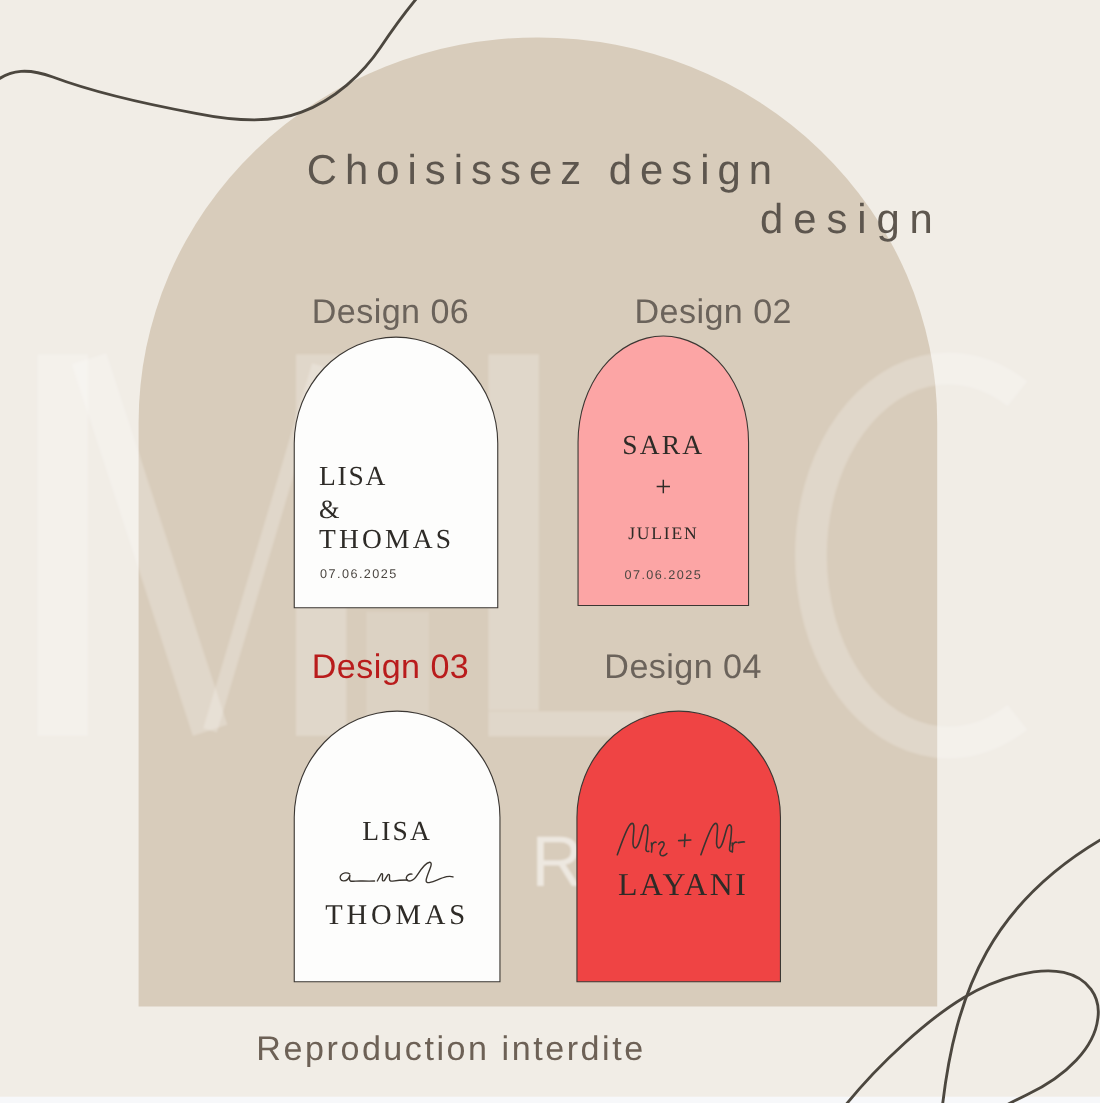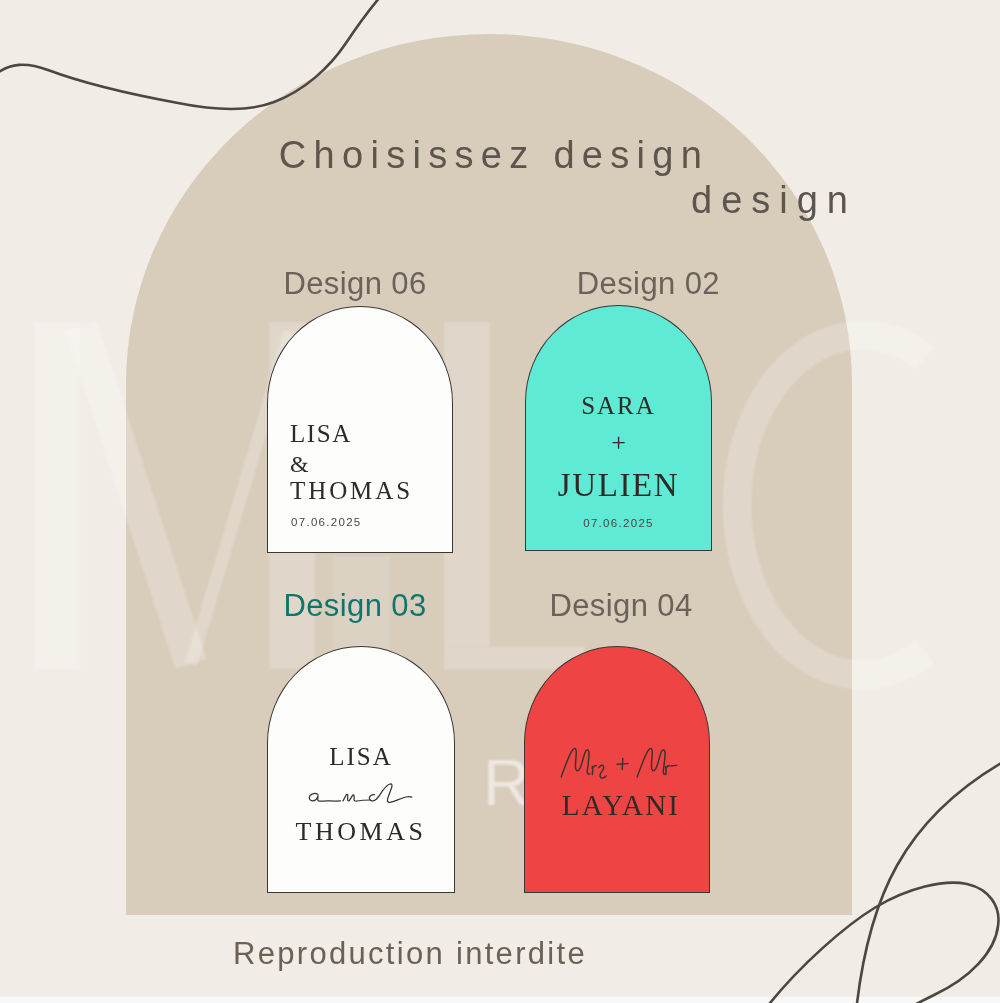--- a/index.html
+++ b/index.html
@@ -46,32 +46,32 @@
 
   <div class="abs" style="left:22px;top:114px;font-family:'Liberation Serif',serif;font-size:25px;line-height:25px;letter-spacing:1.6px;color:#2e2b27;">LISA</div>
 
   <div class="abs" style="left:22px;top:145px;font-family:'Liberation Serif',serif;font-size:24px;line-height:24px;color:#2e2b27;">&amp;</div>
 
   <div class="abs" style="left:22px;top:171px;font-family:'Liberation Serif',serif;font-size:25px;line-height:25px;letter-spacing:2.9px;color:#2e2b27;">THOMAS</div>
 
   <div class="abs" style="left:23px;top:209px;font-size:11.5px;line-height:12px;letter-spacing:1.3px;color:#4c4742;">07.06.2025</div>
 </div>
 
-<div class="abs" style="left:525px;top:305px;width:187px;height:246px;background:#5eead4;border:1.5px solid #3b3733;box-sizing:border-box;border-radius:50% 50% 0 0 / 97px 97px 0 0;">
+<div class="abs" style="left:525px;top:305px;width:156px;height:246px;background:#fca5a5;border:1.5px solid #3b3733;box-sizing:border-box;border-radius:50% 50% 0 0 / 97px 97px 0 0;">
 
   <div class="abs" style="left:0;width:100%;top:87px;text-align:center;font-family:'Liberation Serif',serif;font-size:25px;line-height:25px;letter-spacing:2px;color:#2e2b27;">SARA</div>
 
   <div class="abs" style="left:0;width:100%;top:124px;text-align:center;font-family:'Liberation Serif',serif;font-size:26px;line-height:26px;color:#2e2b27;">+</div>
 
-  <div class="abs" style="left:0;width:100%;top:167px;text-align:center;font-family:'Liberation Serif',serif;font-size:33px;line-height:25px;letter-spacing:1.6px;color:#2e2b27;">JULIEN</div>
+  <div class="abs" style="left:0;width:100%;top:167px;text-align:center;font-family:'Liberation Serif',serif;font-size:16px;line-height:25px;letter-spacing:1.6px;color:#2e2b27;">JULIEN</div>
 
   <div class="abs" style="left:0;width:100%;top:211px;text-align:center;font-size:11.5px;line-height:12px;letter-spacing:1.3px;color:#4c4742;">07.06.2025</div>
 </div>
 
-<div class="abs" style="left:255px;top:591px;width:200px;text-align:center;font-size:31px;line-height:30px;letter-spacing:0.4px;color:#0f766e;">Design 03</div>
+<div class="abs" style="left:255px;top:591px;width:200px;text-align:center;font-size:31px;line-height:30px;letter-spacing:0.4px;color:#b91c1c;">Design 03</div>
 
 <div class="abs" style="left:521px;top:591px;width:200px;text-align:center;font-size:31px;line-height:30px;letter-spacing:0.4px;color:#6b635b;">Design 04</div>
 
 <div class="abs" style="left:267px;top:646px;width:188px;height:247px;background:#fdfdfc;border:1.5px solid #3b3733;box-sizing:border-box;border-radius:50% 50% 0 0 / 97px 97px 0 0;">
 
   <div class="abs" style="left:0;width:100%;top:97px;text-align:center;font-family:'Liberation Serif',serif;font-size:25px;line-height:25px;letter-spacing:2px;color:#2e2b27;">LISA</div>
 
   <div class="abs" style="left:0;width:100%;top:172px;text-align:center;font-family:'Liberation Serif',serif;font-size:26px;line-height:26px;letter-spacing:3.5px;color:#2e2b27;">THOMAS</div>
 </div>
 

